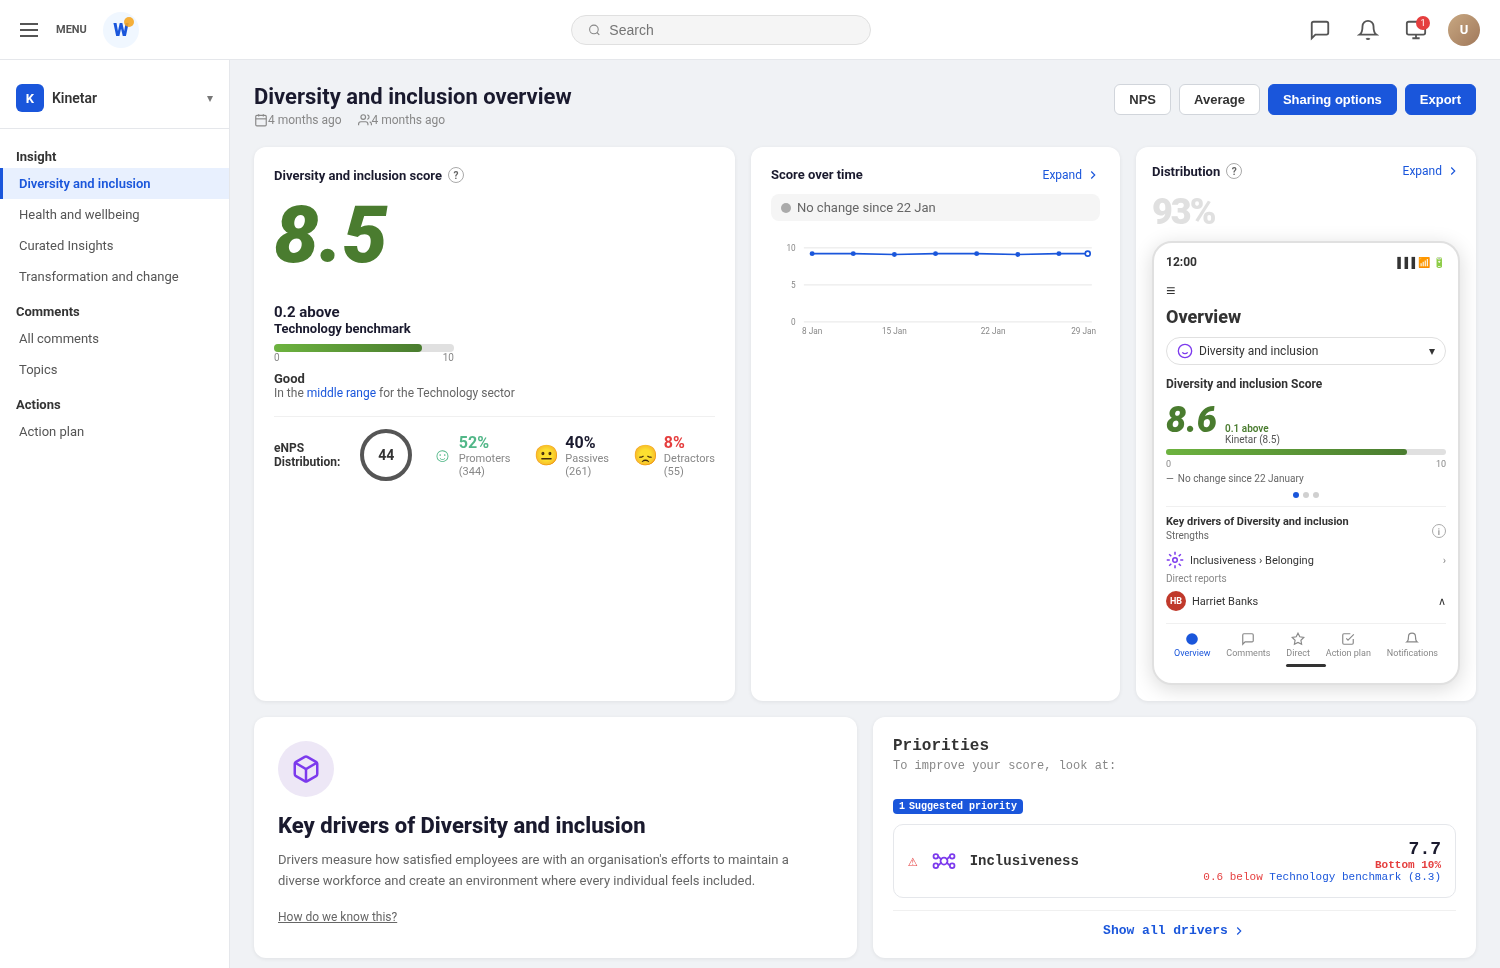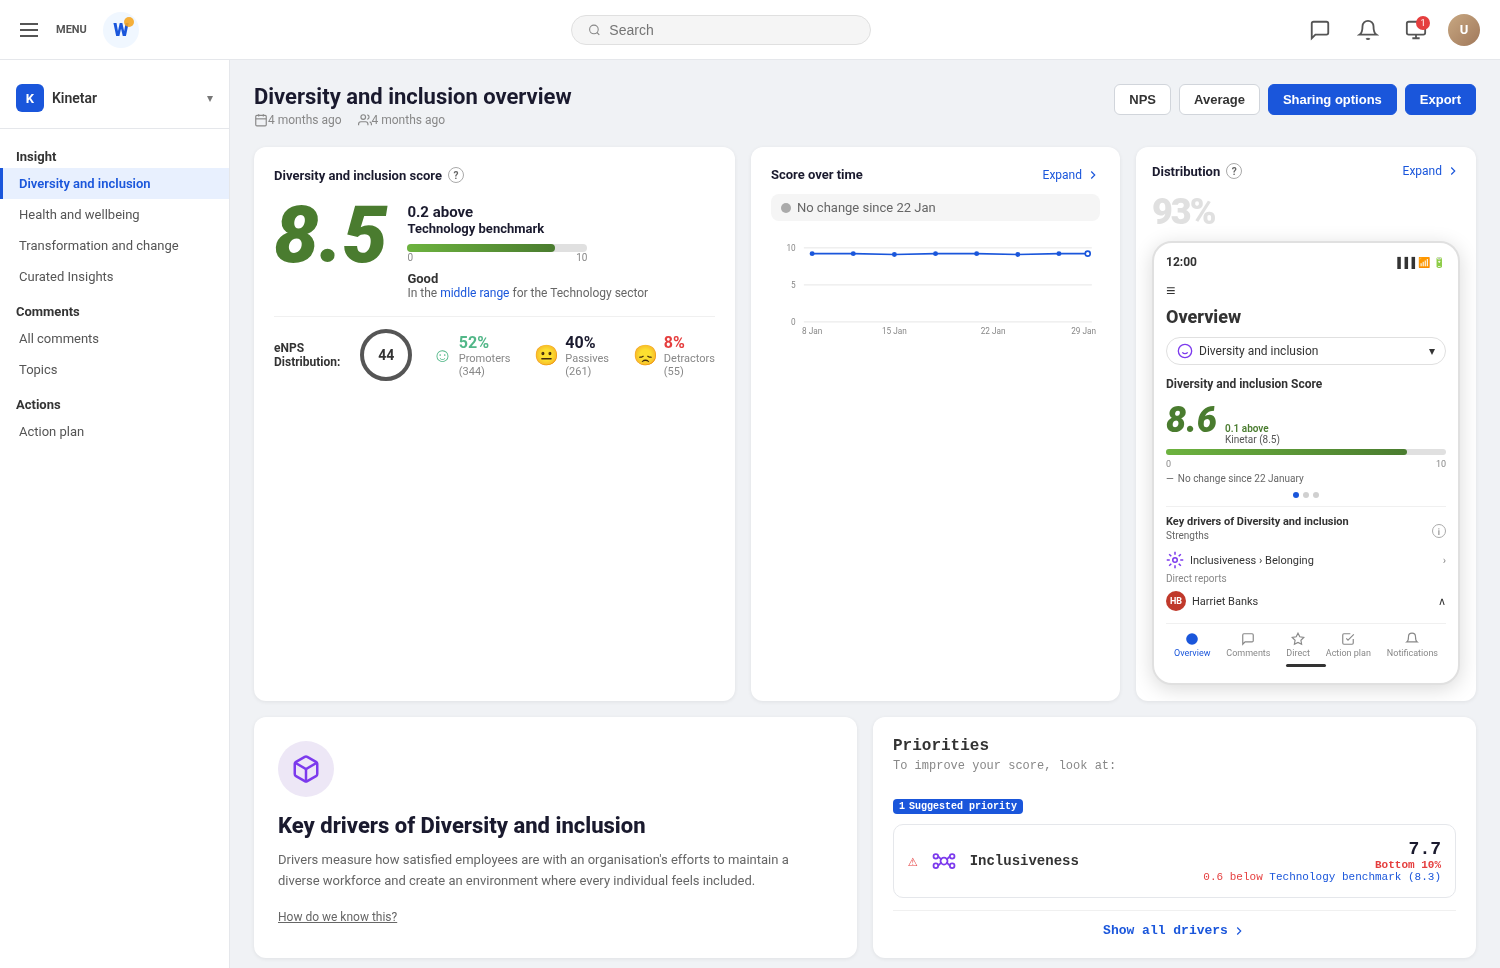--- a/index.html
+++ b/index.html
@@ -44,21 +44,21 @@
     
     .cards-row { display: grid; grid-template-columns: 1fr 1fr 340px; gap: 16px; margin-bottom: 16px; }
 
     .card { background: #fff; border-radius: 12px; padding: 20px; box-shadow: 0 1px 4px rgba(0,0,0,0.07); }
     .card-header { display: flex; align-items: center; justify-content: space-between; margin-bottom: 12px; }
     .card-title { font-size: 13px; font-weight: 700; color: #1a1a2e; display: flex; align-items: center; gap: 6px; }
     .info-icon { width: 16px; height: 16px; border-radius: 50%; border: 1px solid #aaa; display: flex; align-items: center; justify-content: center; font-size: 10px; color: #666; cursor: pointer; }
     .expand-link { font-size: 12px; color: #1a56db; cursor: pointer; display: flex; align-items: center; gap: 4px; }
 
     
-    .score-display { display: flex; gap: 20px; align-items: flex-start; margin-bottom: 16px; }
+    .score-display { display: flex; gap: 20px; align-items: flex-start; margin-bottom: 16px; flex-direction: column; }
     .big-score { font-size: 80px; font-weight: 900; color: #4a7c2f; line-height: 1; font-style: italic; }
     .score-info { padding-top: 8px; }
     .above-benchmark { font-size: 15px; font-weight: 700; color: #1a1a2e; }
     .benchmark-bar-container { margin: 8px 0; }
     .benchmark-bar { height: 8px; background: #e0e0e0; border-radius: 4px; width: 180px; position: relative; }
     .benchmark-fill { height: 100%; background: linear-gradient(90deg, #6db33f, #4a7c2f); border-radius: 4px; width: 82%; }
     .bar-labels { display: flex; justify-content: space-between; font-size: 10px; color: #888; width: 180px; }
     .score-label { font-size: 13px; font-weight: 700; color: #333; margin-top: 8px; }
     .score-sublabel { font-size: 12px; color: #666; }
     .score-sublabel a { color: #1a56db; }
@@ -190,22 +190,22 @@
     <div class="sidebar-org">
       <div class="org-badge">K</div>
       <span class="org-name">Kinetar</span>
       <span class="chevron-icon">▾</span>
     </div>
 
     <div>
       <div class="sidebar-section-label">Insight</div>
       <div class="sidebar-item active">Diversity and inclusion</div>
       <div class="sidebar-item">Health and wellbeing</div>
+      <div class="sidebar-item">Curated Insights</div>
       <div class="sidebar-item">Transformation and change</div>
-      <div class="sidebar-item">Curated Insights</div>
     </div>
 
     <div>
       <div class="sidebar-section-label">Comments</div>
       <div class="sidebar-item">All comments</div>
       <div class="sidebar-item">Topics</div>
     </div>
 
     <div>
       <div class="sidebar-section-label">Actions</div>

